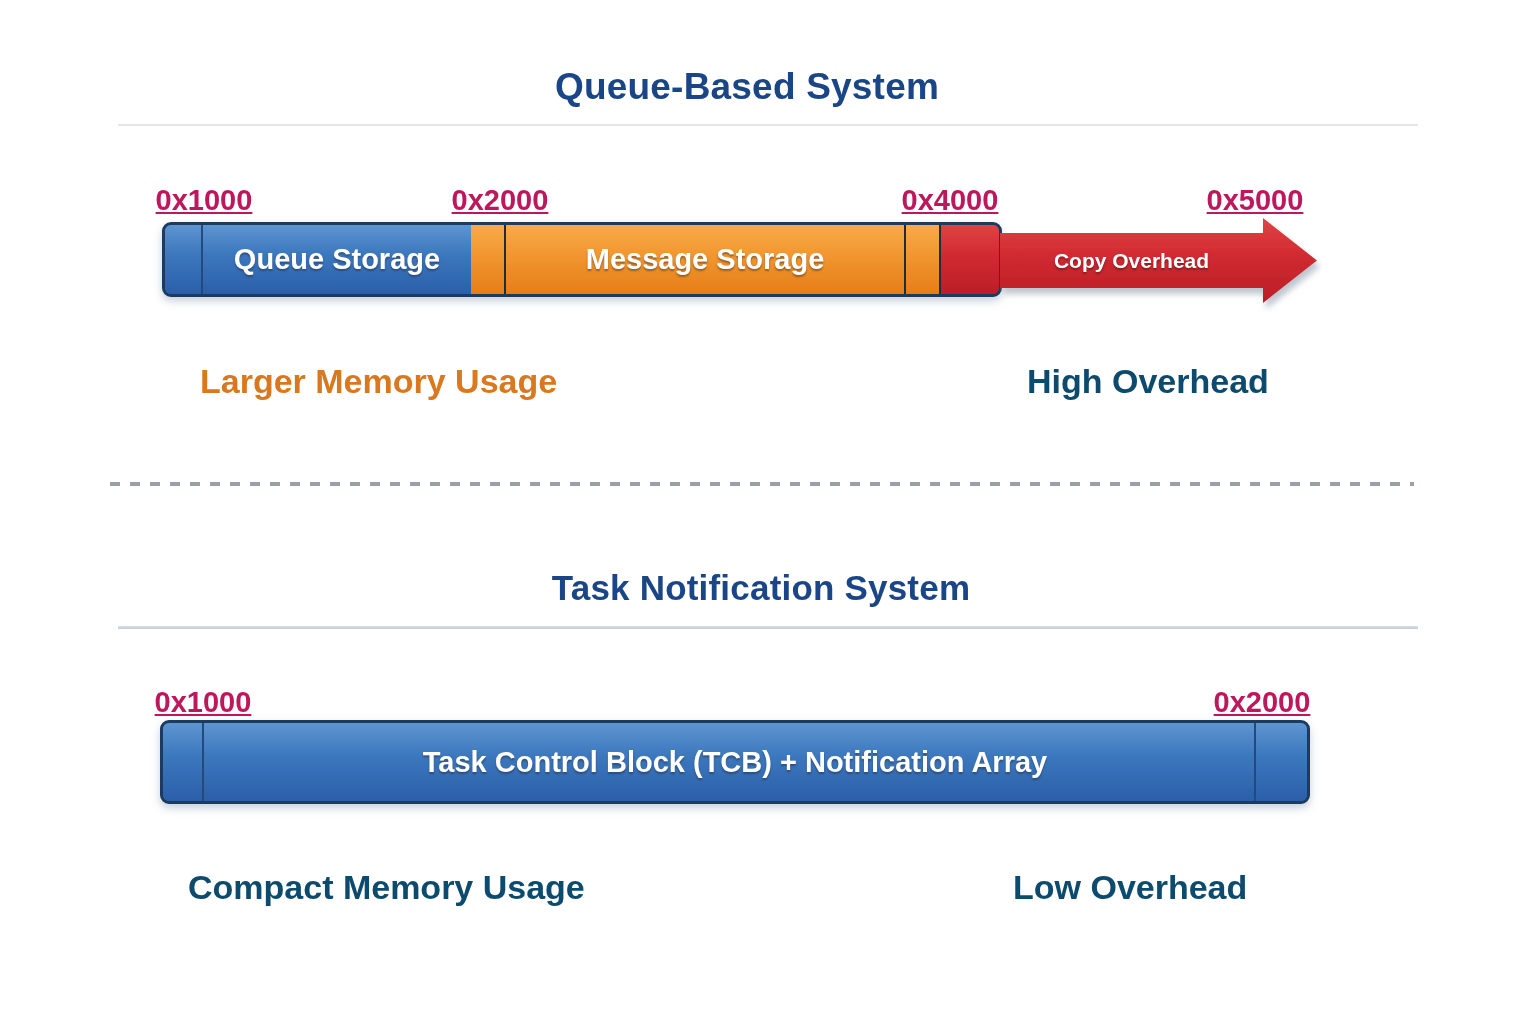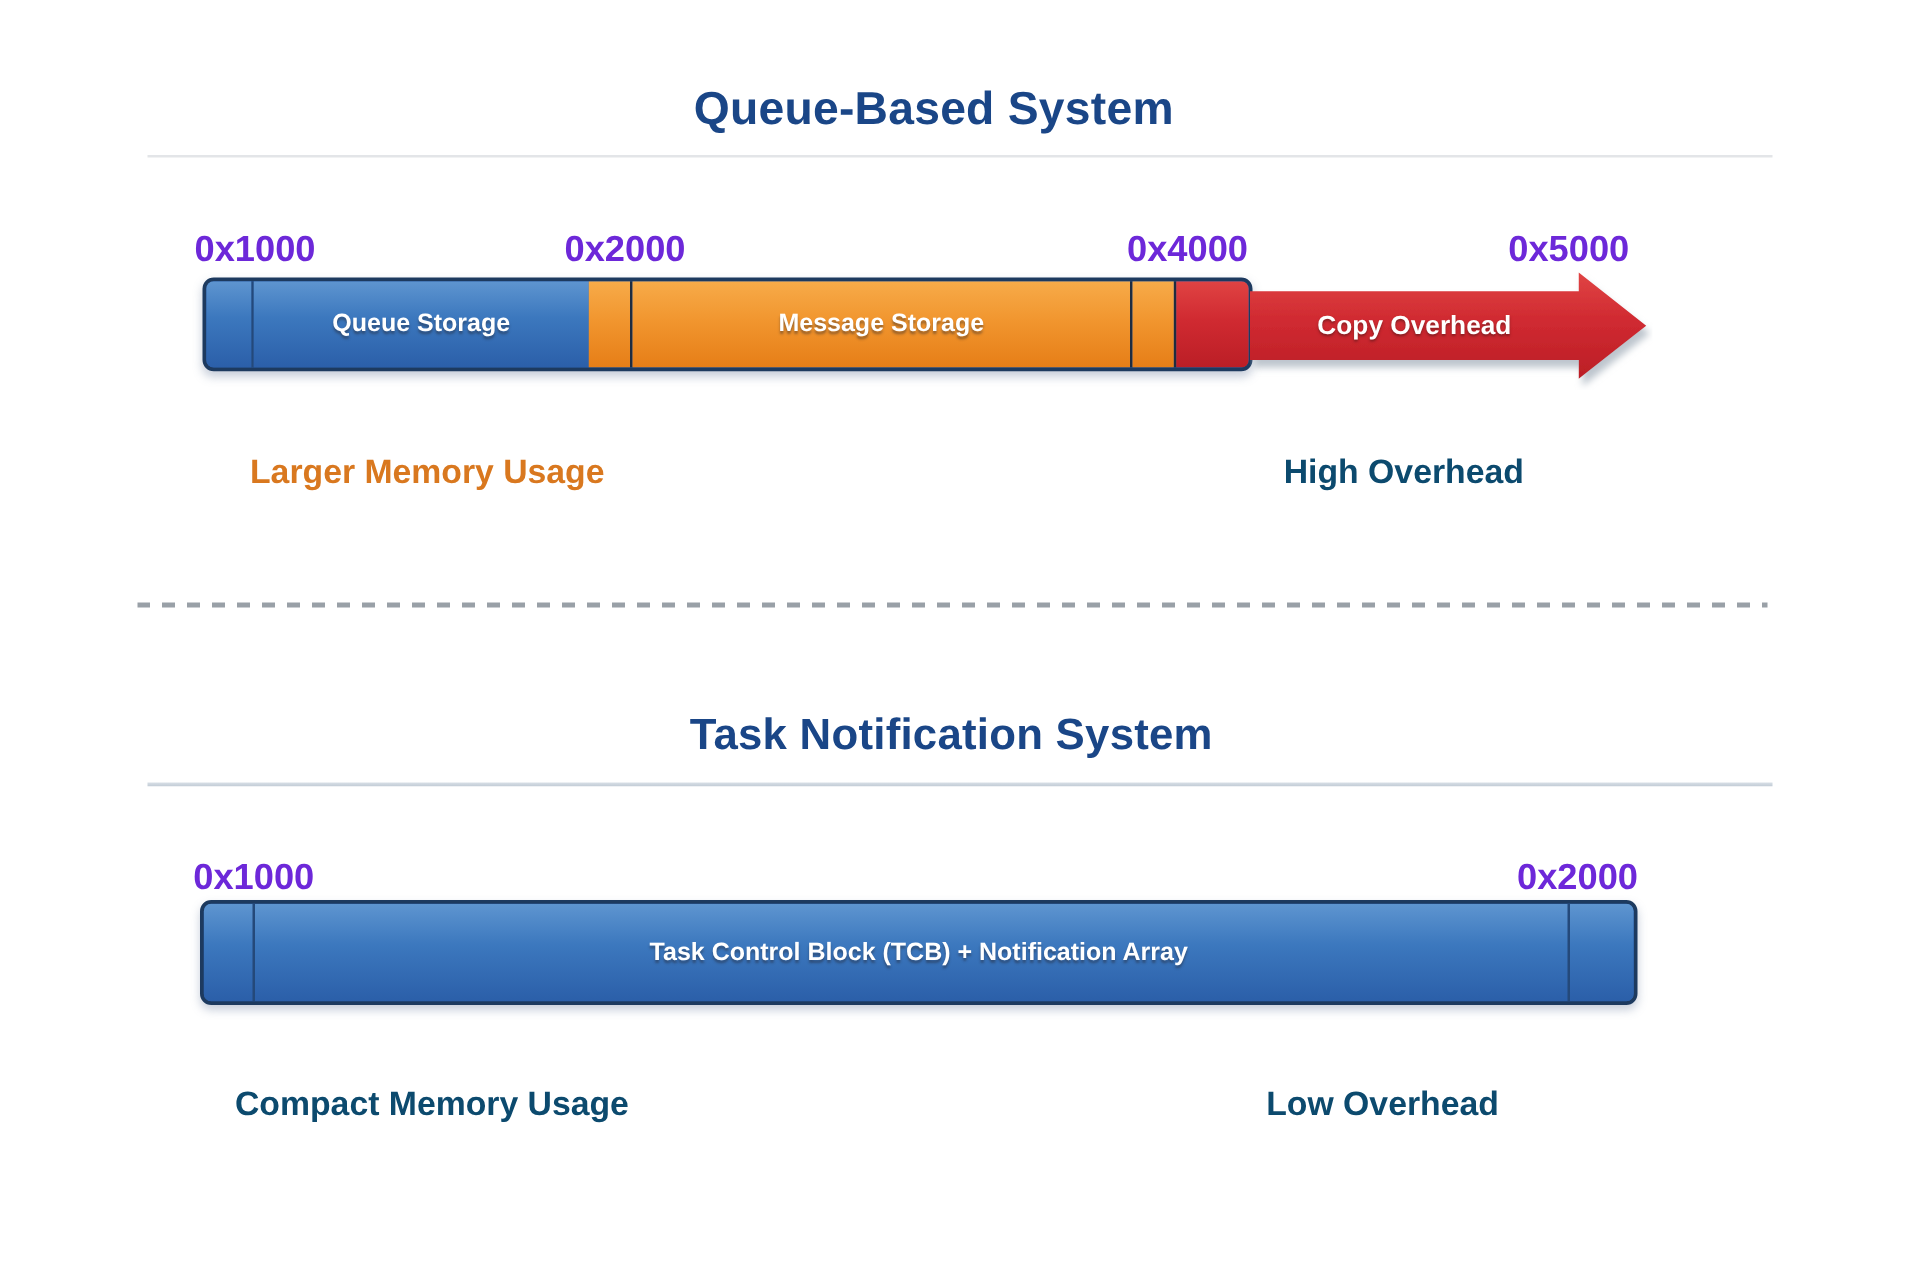--- a/index.html
+++ b/index.html
@@ -12,46 +12,46 @@
   .title-2 { left:0; top:568px; width:1474px; font-size:35px;padding-left:48px; }
 
   .hr-line { position:absolute; left:118px; width:1300px; }
   .hr-1 { top:124px; height:2px; background:#e3e5e8; }
   .hr-2 { top:626px; height:3px; background:linear-gradient(180deg,#d8dfe6,#c2ccd6); }
 
   .dashed-divider { position:absolute; left:110px; top:482px; width:1304px; height:4px;
     background:repeating-linear-gradient(90deg,#99a0a7 0 10px, transparent 10px 20px); }
 
   .addr { position:absolute; transform:translateX(-50%); font-size:29px; font-weight:bold;
-    color:#6d28d9; white-space:nowrap; }
+    color:#be185d; white-space:nowrap;text-decoration:underline; }
   .addr-row-1 { top:184px; }
   .addr-row-2 { top:686px; }
 
   .membar { position:absolute; display:flex; border:3px solid #1d3a5f; border-radius:9px;
     overflow:hidden; background:#2b5fa9; box-shadow:0 4px 8px rgba(110,130,160,0.38); }
   .queue-bar { left:162px; top:222px; width:840px; height:75px; }
   .notif-bar { left:160px; top:720px; width:1150px; height:84px; }
 
   .seg { height:100%; position:relative; }
   .seg-blue   { background:linear-gradient(180deg,#5e95d0 0%, #3c78be 42%, #2b5fa9 100%); }
   .seg-orange { background:linear-gradient(180deg,#f7ab49 0%, #f1962f 45%, #e67e17 100%); }
   .seg-red    { background:linear-gradient(180deg,#e04343 0%, #d02a31 45%, #bb1e26 100%); }
   .divider { width:2px; height:100%; background:#1e2c40; flex:0 0 2px; }
   .divider-blue { background:#24497a; }
 
   .seg-label { position:absolute; inset:0; display:flex; align-items:center; justify-content:center;
-    color:#ffffff; font-weight:bold; font-size:20px; white-space:nowrap;
+    color:#ffffff; font-weight:bold; font-size:29px; white-space:nowrap;
     text-shadow:0 2px 2px rgba(35,35,45,0.45); }
 
   .arrow-wrap { position:absolute; left:1000px; top:216px; width:322px; height:96px; }
   .arrow-label { position:absolute; left:0; top:17px; width:263px; height:55px;
     display:flex; align-items:center; justify-content:center; color:#fff; font-weight:bold;
     font-size:21px; white-space:nowrap; text-shadow:0 2px 2px rgba(60,20,20,0.5); }
 
-  .note { position:absolute; font-size:27px; font-weight:bold; white-space:nowrap; }
+  .note { position:absolute; font-size:34px; font-weight:bold; white-space:nowrap; }
   .note-orange { color:#d9781f; }
   .note-red { color:#0c4a6e; }
   .note-green { color:#0c4a6e; }
   .notes-row-1 { top:362px; }
   .notes-row-2 { top:868px; }
 </style>
 </head>
 <body>
 
 <div class="canvas">

